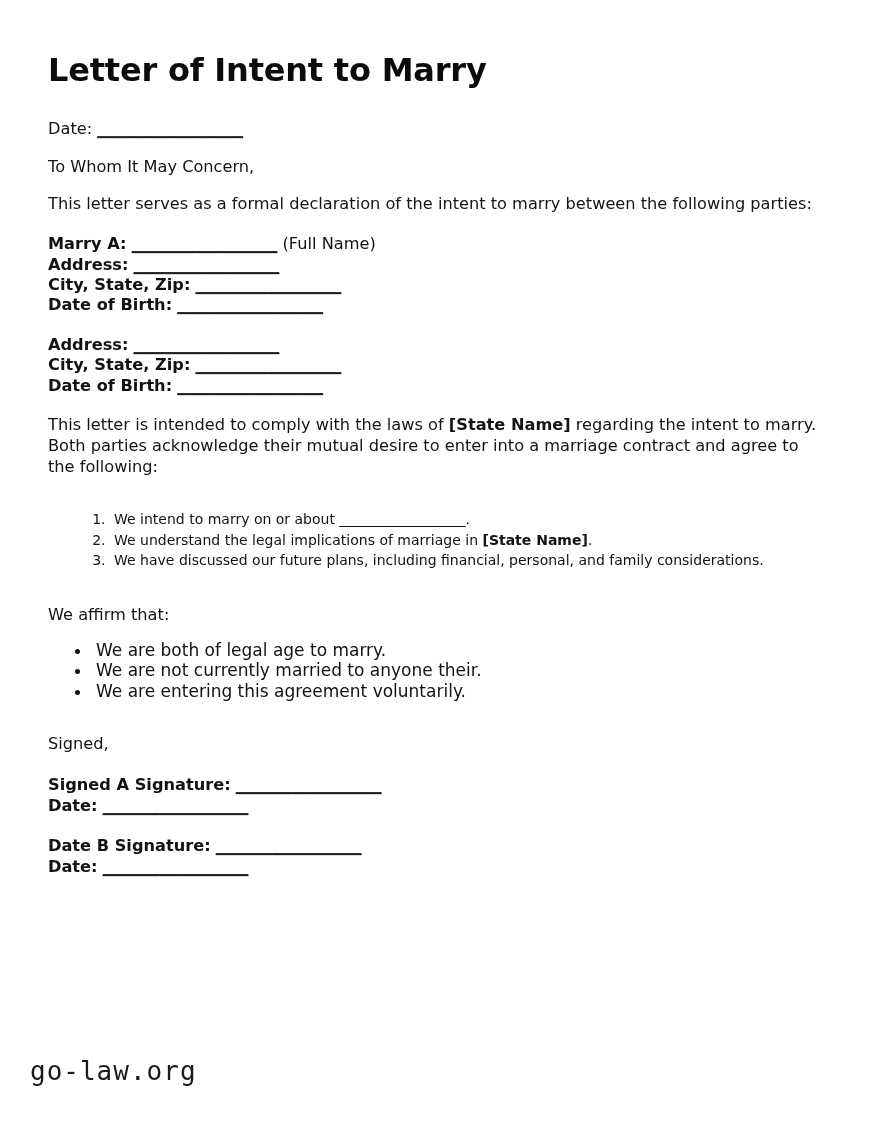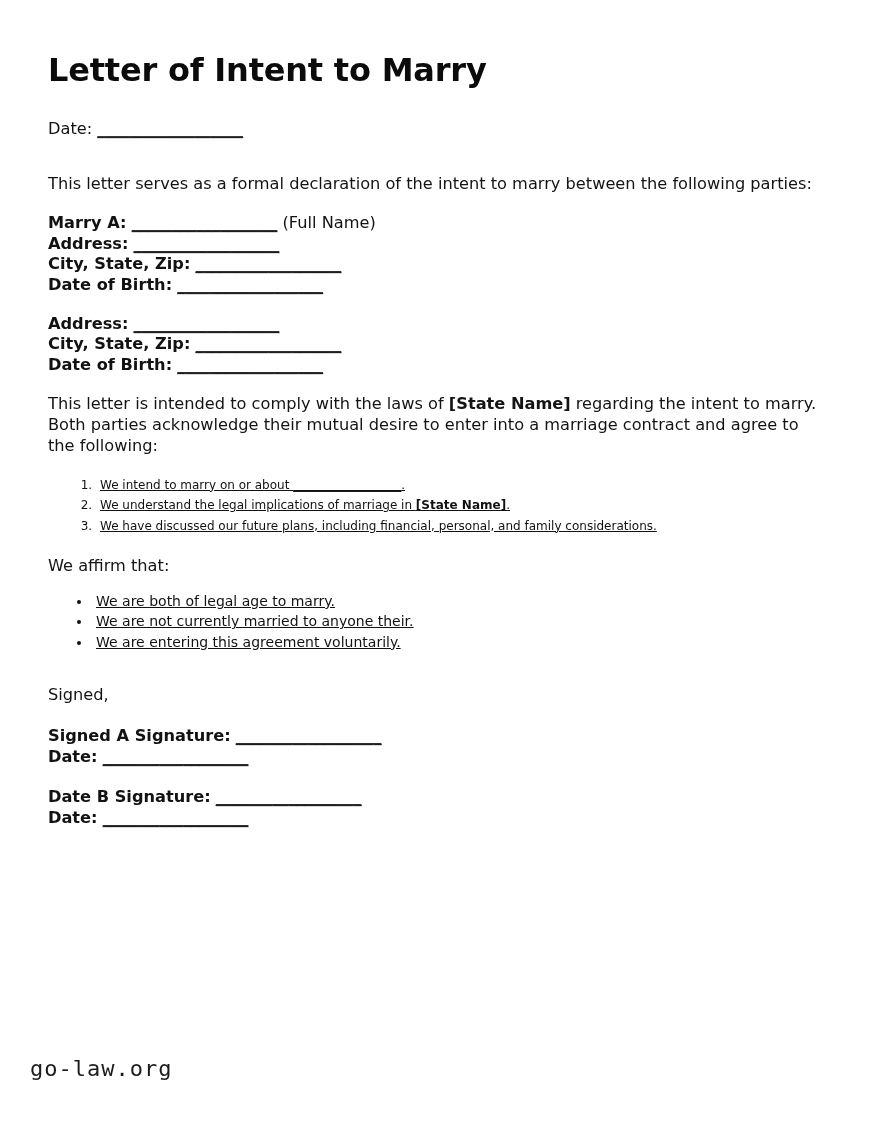--- a/index.html
+++ b/index.html
@@ -82,38 +82,36 @@
     font-weight: normal;
   }
   .party-block .fill {
     font-weight: normal;
     text-decoration: underline;
     text-decoration-color: #2e2e2e;
     text-underline-offset: 2px;
   }
 
   ol.numbered {
-    margin: 4px;
-    padding: 0 0 0 44px;
-    font-size: 12px;
-    line-height: 20.5px;
-    text-decoration: underline;
-  }
-  ol.numbered li {
-    margin: 0;
-    padding: 0 0 0 4px;
-  }
-
-  ul.bullets {
-    margin: 0;
+    margin: 18px;
     padding: 0 0 0 44px;
     font-size: 14px;
     line-height: 20.5px;
+  }
+  ol.numbered li {
+    margin: 0;
+    padding: 0 0 0 4px;
+  }
+
+  ul.bullets {
+    margin: 0;
+    padding: 0 0 0 44px;
+    font-size: 17px;
+    line-height: 20.5px;
     list-style-type: disc;
-    text-decoration: underline;
   }
   ul.bullets li {
     margin: 0;
     padding: 0 0 0 4px;
   }
 
   .sig-block {
     font-size: 16.2px;
     line-height: 20.6px;
   }
@@ -124,41 +122,42 @@
     text-decoration: underline;
     text-decoration-color: #2e2e2e;
     text-underline-offset: 2px;
   }
 
   .footer-mark {
     position: absolute;
     left: 30px;
     top: 1058px;
     font-family: "DejaVu Sans Mono", monospace;
-    font-size: 22px;
+    font-size: 26px;
     letter-spacing: 1px;
     color: #1b1b1b;
     line-height: 1;
   }
 </style>
 </head>
 <body>
 
 <div class="page">
 
   <div class="content">
 
     <h1 class="doc-title">Letter of Intent to Marry</h1>
 
     <div class="gap-title"></div>
 
     <p class="para"><span>Date:</span> <span class="blank">__________________</span></p>
 
     <div class="gap-para"></div>
 
+    <p class="para">To Whom It May Concern,</p>
 
     <div class="gap-para"></div>
 
     <p class="para">This letter serves as a formal declaration of the intent to marry between the following parties:</p>
 
     <div class="gap-block"></div>
 
     <div class="party-block">
       <div class="line"><b>Marry A:</b> <span class="fill">__________________</span> <span class="suffix">(Full Name)</span></div>
       <div class="line"><b>Address:</b> <span class="fill">__________________</span></div>

